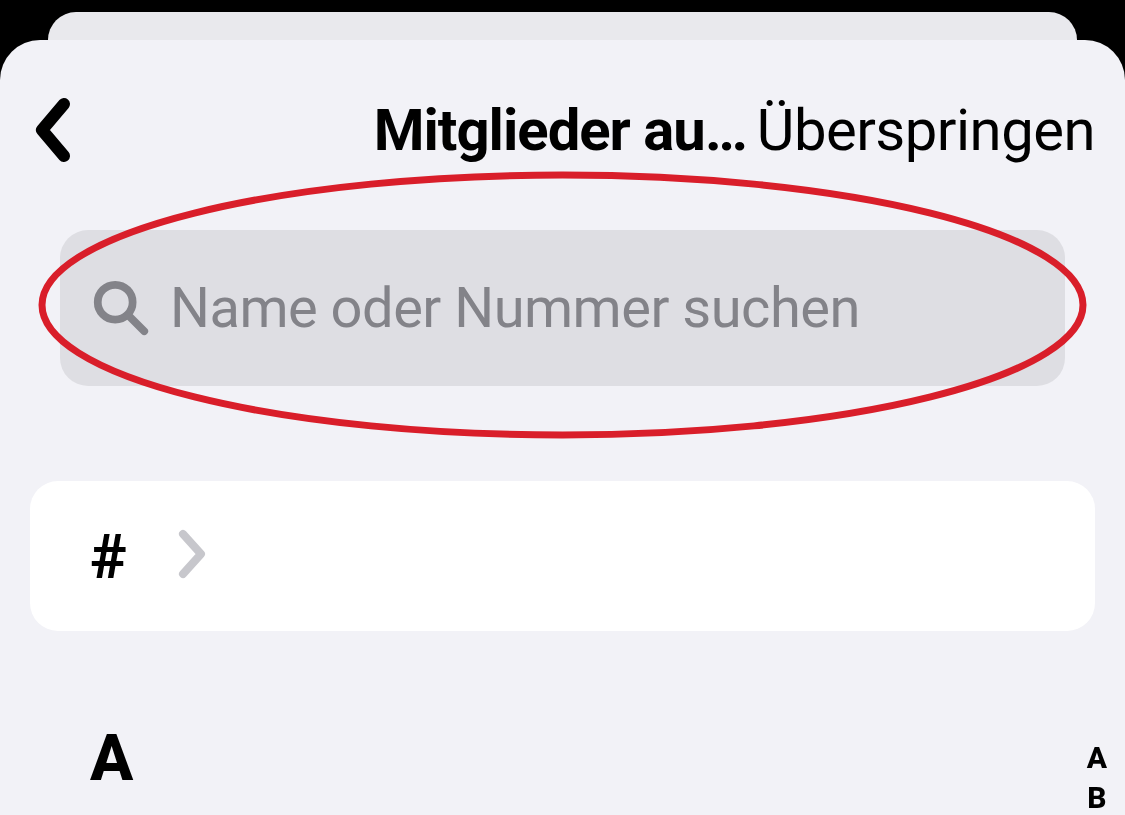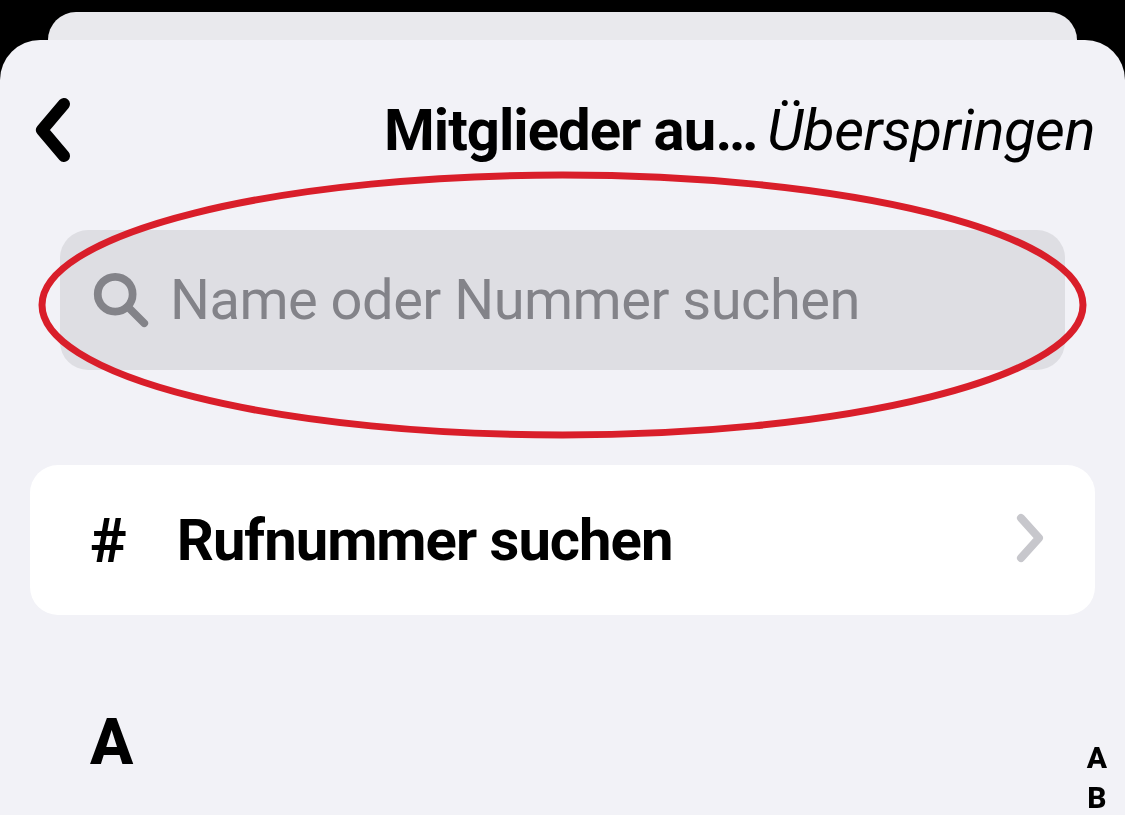--- a/index.html
+++ b/index.html
@@ -72,34 +72,33 @@
       padding: 0 10px;
     }
     
     .skip-button {
       flex: 0 0 auto;
       font-size: 58px;
       font-weight: 400;
       color: #000;
       cursor: pointer;
       letter-spacing: -0.5px;
-      font-style: italic;
     }
     
     .search-wrap {
       position: relative;
       margin: 40px 60px 0 60px;
     }
     
     .search-bar {
       display: flex;
       align-items: center;
       background: #dedee3;
       border-radius: 28px;
-      height: 140px;
+      height: 156px;
       padding: 0 30px;
     }
     
     .search-bar svg {
       flex: 0 0 auto;
       width: 62px;
       height: 62px;
       margin-right: 18px;
     }
     
@@ -219,21 +218,20 @@
     </div>
     <div class="annotation-ellipse">
       <svg viewBox="0 0 1060 280" preserveAspectRatio="none">
         <ellipse cx="530" cy="140" rx="520" ry="130" stroke="#d91e2a" stroke-width="7" fill="none"></ellipse>
       </svg>
     </div>
   </div>
 
   <div class="phone-row">
     <div class="hash-icon">#</div>
-    <div class="phone-row-label">Rufnummer suchen</div>
     <div class="chevron-right">
       <svg viewBox="0 0 30 52">
         <path d="M 6 6 L 24 26 L 6 46" stroke="#c7c7cc" stroke-width="8" fill="none" stroke-linecap="round" stroke-linejoin="round"></path>
       </svg>
     </div>
   </div>
 
   <div class="section-header">A</div>
 
   <div class="index-bar">

